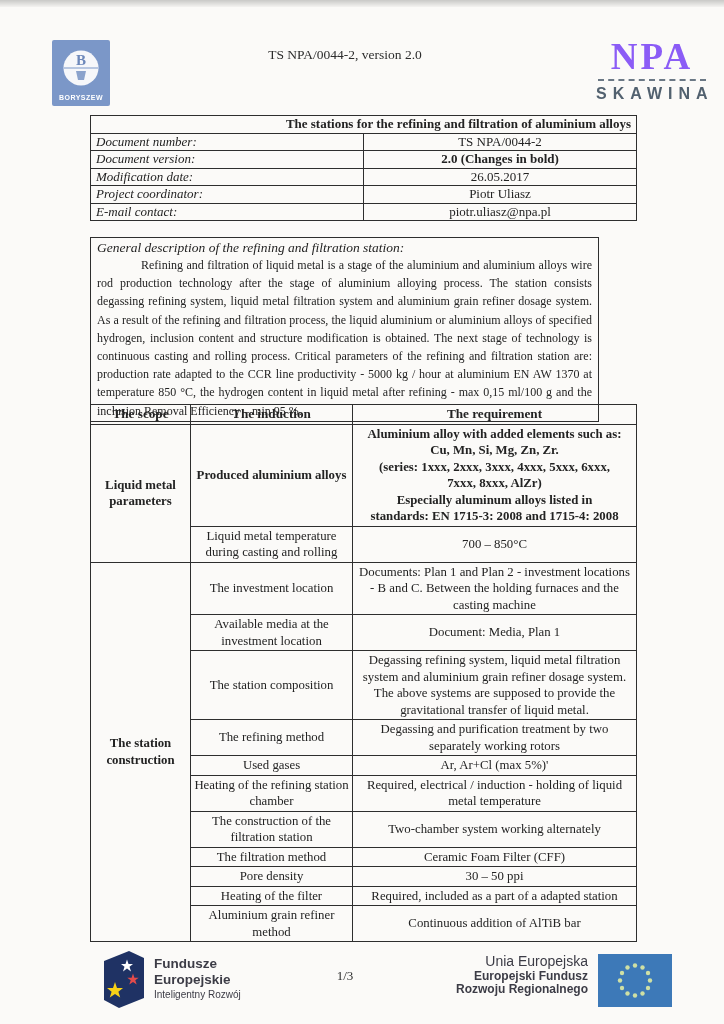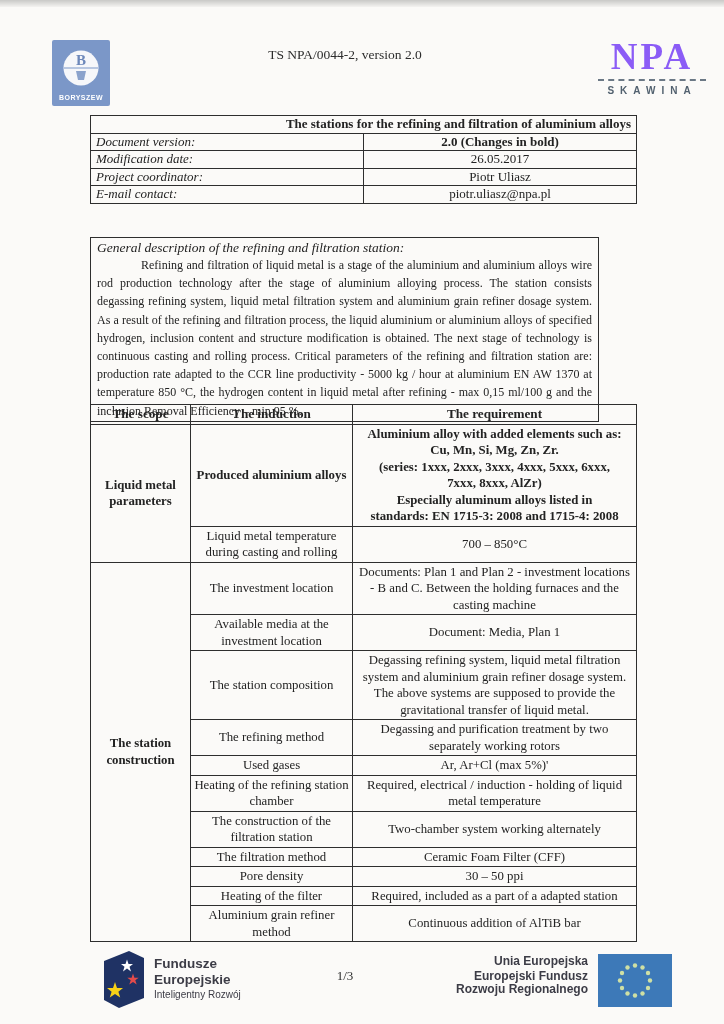--- a/index.html
+++ b/index.html
@@ -16,21 +16,21 @@
   .page { position:absolute; top:0; left:0; width:724px; height:1024px; }
 
   
   .boryszew-logo { position:absolute; left:52px; top:40px; width:58px; height:66px; }
   .doc-ref { position:absolute; left:90px; top:47px; width:510px;
     text-align:center; font-size:13.5px; color:#2c2c2c; }
   .npa-logo { position:absolute; left:596px; top:38px; width:112px; text-align:center; }
   .npa-name { font-size:37px; font-weight:bold; letter-spacing:3px;
     color:#8b5cf6; line-height:38px; font-family:"Liberation Serif", serif; }
   .npa-divider { border-top:2px dashed #6b7885; margin:3px 2px 4px 2px; }
-  .npa-city { font-family:"Liberation Sans", sans-serif; font-size:10px;
+  .npa-city { font-family:"Liberation Sans", sans-serif; font-size:16px;
     font-weight:bold; letter-spacing:6px; color:#52616f; }
 
   
   table { border-collapse:collapse; }
   .info-table { position:absolute; left:90px; top:115px; width:546px; table-layout:fixed; }
   .info-table td { border:1.5px solid #2e2e2e; font-size:13px; line-height:14.5px;
     padding:1px 5px; vertical-align:middle; }
   .info-title { font-weight:bold; text-align:right; font-size:13.8px; line-height:17px; }
   .info-lbl { font-style:italic; }
   .info-val { text-align:center; }
@@ -53,21 +53,21 @@
   
   .fe-logo { position:absolute; left:100px; top:951px; width:48px; height:58px; }
   .fe-text { position:absolute; left:154px; top:956px;
     font-family:"Liberation Sans", sans-serif; color:#3c3c46; }
   .fe-text .l { font-size:13.5px; font-weight:bold; line-height:15.5px; }
   .fe-text .s { font-size:10px; line-height:15px; }
   .page-num { position:absolute; left:230px; top:968px; width:230px;
     text-align:center; font-size:13px; color:#2c2c2c; }
   .ue-text { position:absolute; left:420px; top:953px; width:168px; text-align:right;
     font-family:"Liberation Sans", sans-serif; color:#3c3c46; }
-  .ue-text .l { font-size:12px; font-weight:bold; line-height:17px; }
+  .ue-text .l { font-size:14px; font-weight:normal; line-height:17px; }
   .ue-text .s { font-size:12px; font-weight:bold; line-height:12.5px; }
   .eu-flag { position:absolute; left:598px; top:954px; width:74px; height:53px; }
 </style>
 </head>
 <body>
 
 <div class="page">
   <div class="scan-top"></div>
 
   <div class="boryszew-logo">
@@ -91,20 +91,24 @@
   </div>
 
   <table class="info-table">
     <colgroup>
         <col style="width:273px">
         <col style="width:273px">
       </colgroup>
     <tbody>
         <tr>
       <td colspan="2" class="info-title">The stations for the refining and filtration of aluminium alloys</td>
+    </tr>
+    <tr>
+      <td class="info-lbl">Document number:</td>
+      <td class="info-val">TS NPA/0044-2</td>
     </tr>
     <tr>
       <td class="info-lbl">Document version:</td>
       <td class="info-val bold">2.0 (Changes in bold)</td>
     </tr>
     <tr>
       <td class="info-lbl">Modification date:</td>
       <td class="info-val">26.05.2017</td>
     </tr>
     <tr>

